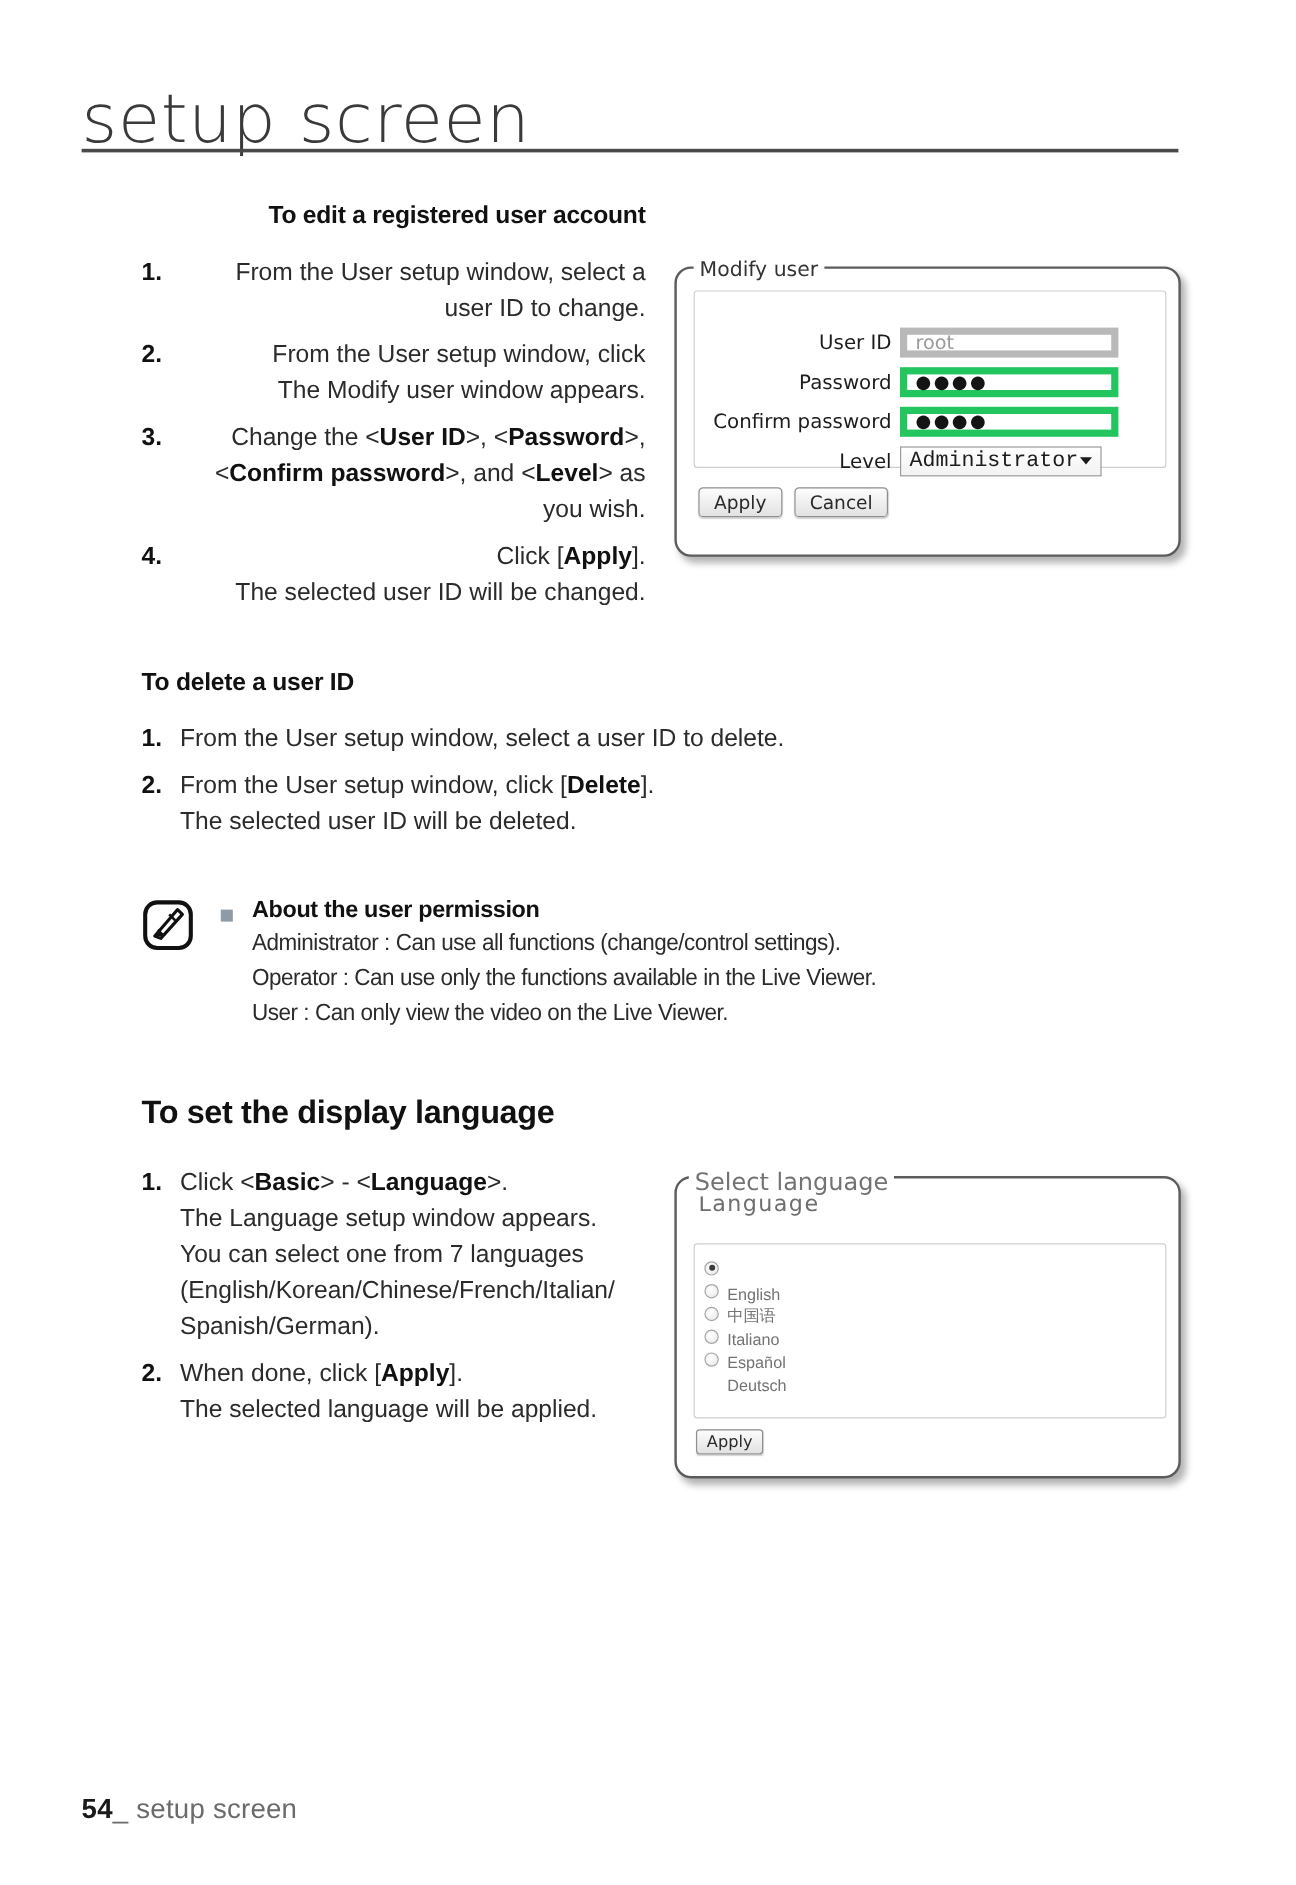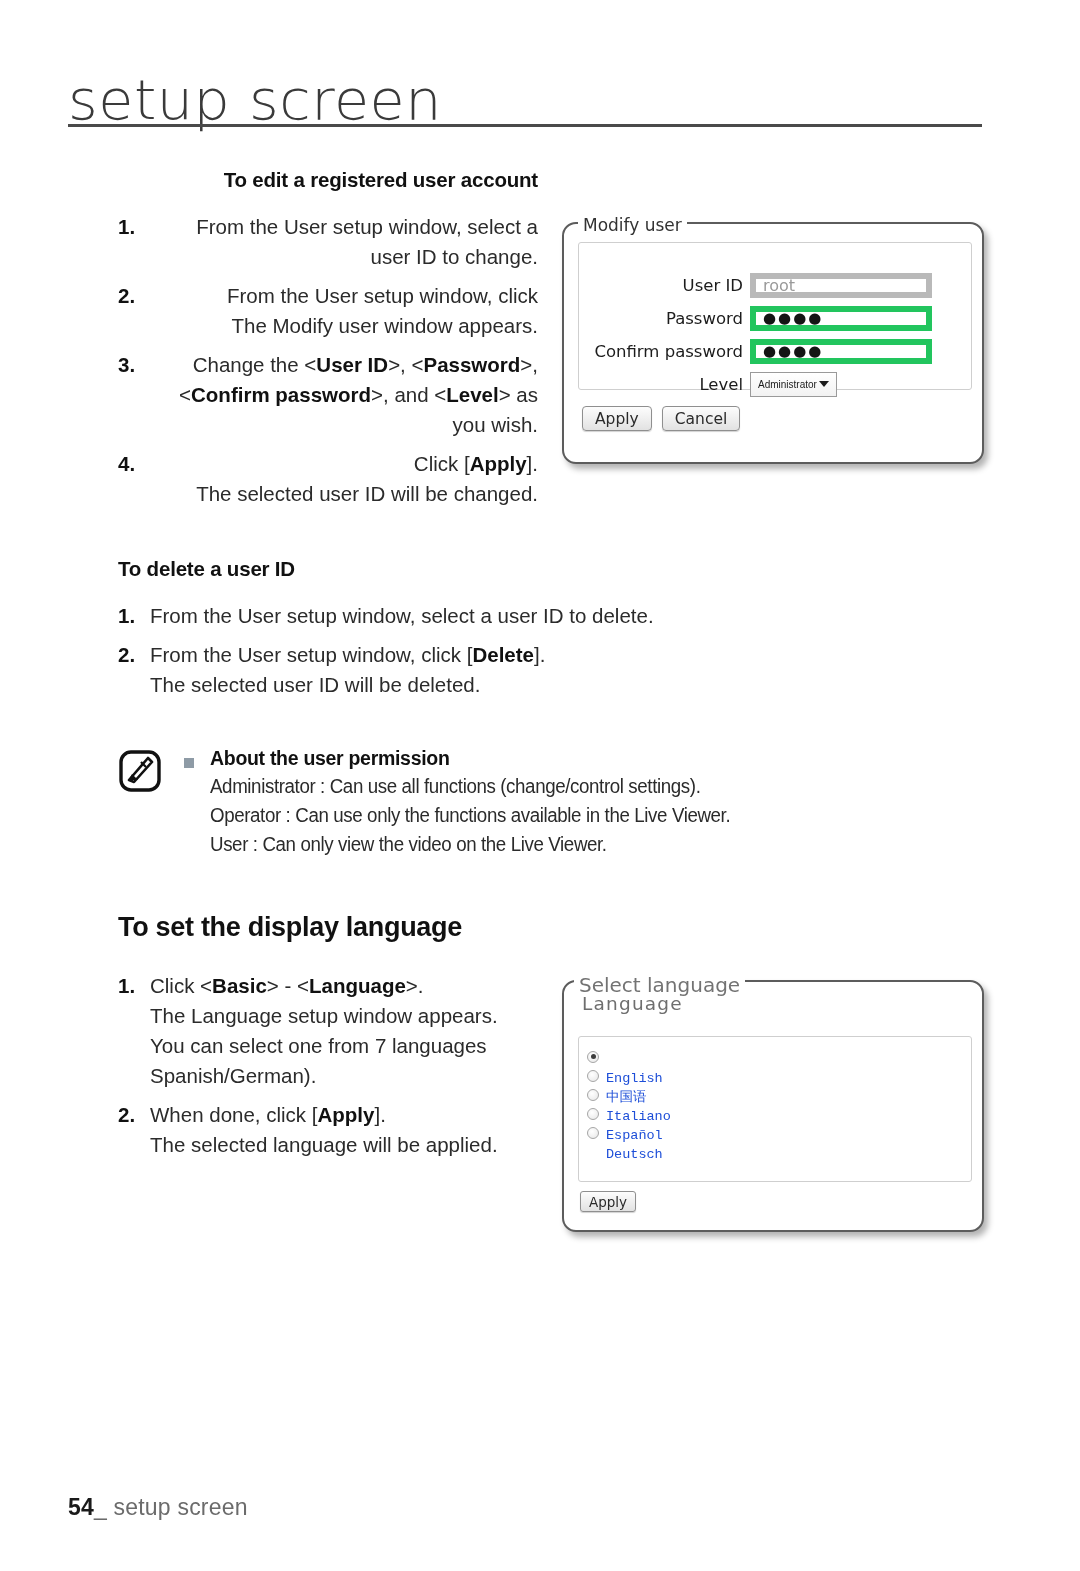--- a/index.html
+++ b/index.html
@@ -200,22 +200,22 @@
     color: #141414;
   }
   .select {
     height: 25px;
     border: 1px solid #9a9a9a;
     background: linear-gradient(#ffffff, #f2f2f2);
     box-sizing: border-box;
     display: flex;
     align-items: center;
     padding: 0 7px;
-    font-family: Liberation Sans, sans-serif;
-    font-size: 10px;
+    font-family: Liberation Mono, monospace;
+    font-size: 18px;
     color: #1c1c1c;
     gap: 2px;
   }
   .caret {
     width: 0; height: 0;
     border-left: 5px solid transparent;
     border-right: 5px solid transparent;
     border-top: 6px solid #1c1c1c;
   }
 
@@ -279,23 +279,23 @@
   }
   .radio.checked::after {
     content: "";
     position: absolute;
     left: 2.5px; top: 2.5px;
     width: 5px; height: 5px;
     border-radius: 50%;
     background: #3c3c3c;
   }
   .radio-label {
-    font-family: Liberation Mono, monospace;
+    font-family: Liberation Sans, sans-serif;
     font-size: 13.5px;
-    color: #1d4ed8;
+    color: #737373;
     white-space: nowrap;
     margin-top: 43px;
   }
   #btns-language { left: 16px; top: 209px; }
   #btns-language .btn { height: 21px; font-size: 13.5px; padding: 0 8px; border-radius: 3px; }
 
   
   .footer {
     position: absolute;
     left: 68px;
@@ -380,20 +380,21 @@
   </div>
 
   <div style="position:absolute; left:118px; top:772px; width:420px;">
     <h2 class="big-head">To set the display language</h2>
     <ol class="steps" style="margin-top:28px;">
         <li>
           <span class="num">1.</span>
           <div><span>Click &lt;</span><span class="b">Basic</span><span>&gt; - &lt;</span><span class="b">Language</span><span>&gt;.</span></div>
           <div><span>The Language setup window appears.</span></div>
           <div><span>You can select one from 7 languages</span></div>
+          <div><span>(English/Korean/Chinese/French/Italian/</span></div>
           <div><span>Spanish/German).</span></div>
         </li>
         <li>
           <span class="num">2.</span>
           <div><span>When done, click [</span><span class="b">Apply</span><span>].</span></div>
           <div><span>The selected language will be applied.</span></div>
         </li>
       </ol>
   </div>
 

